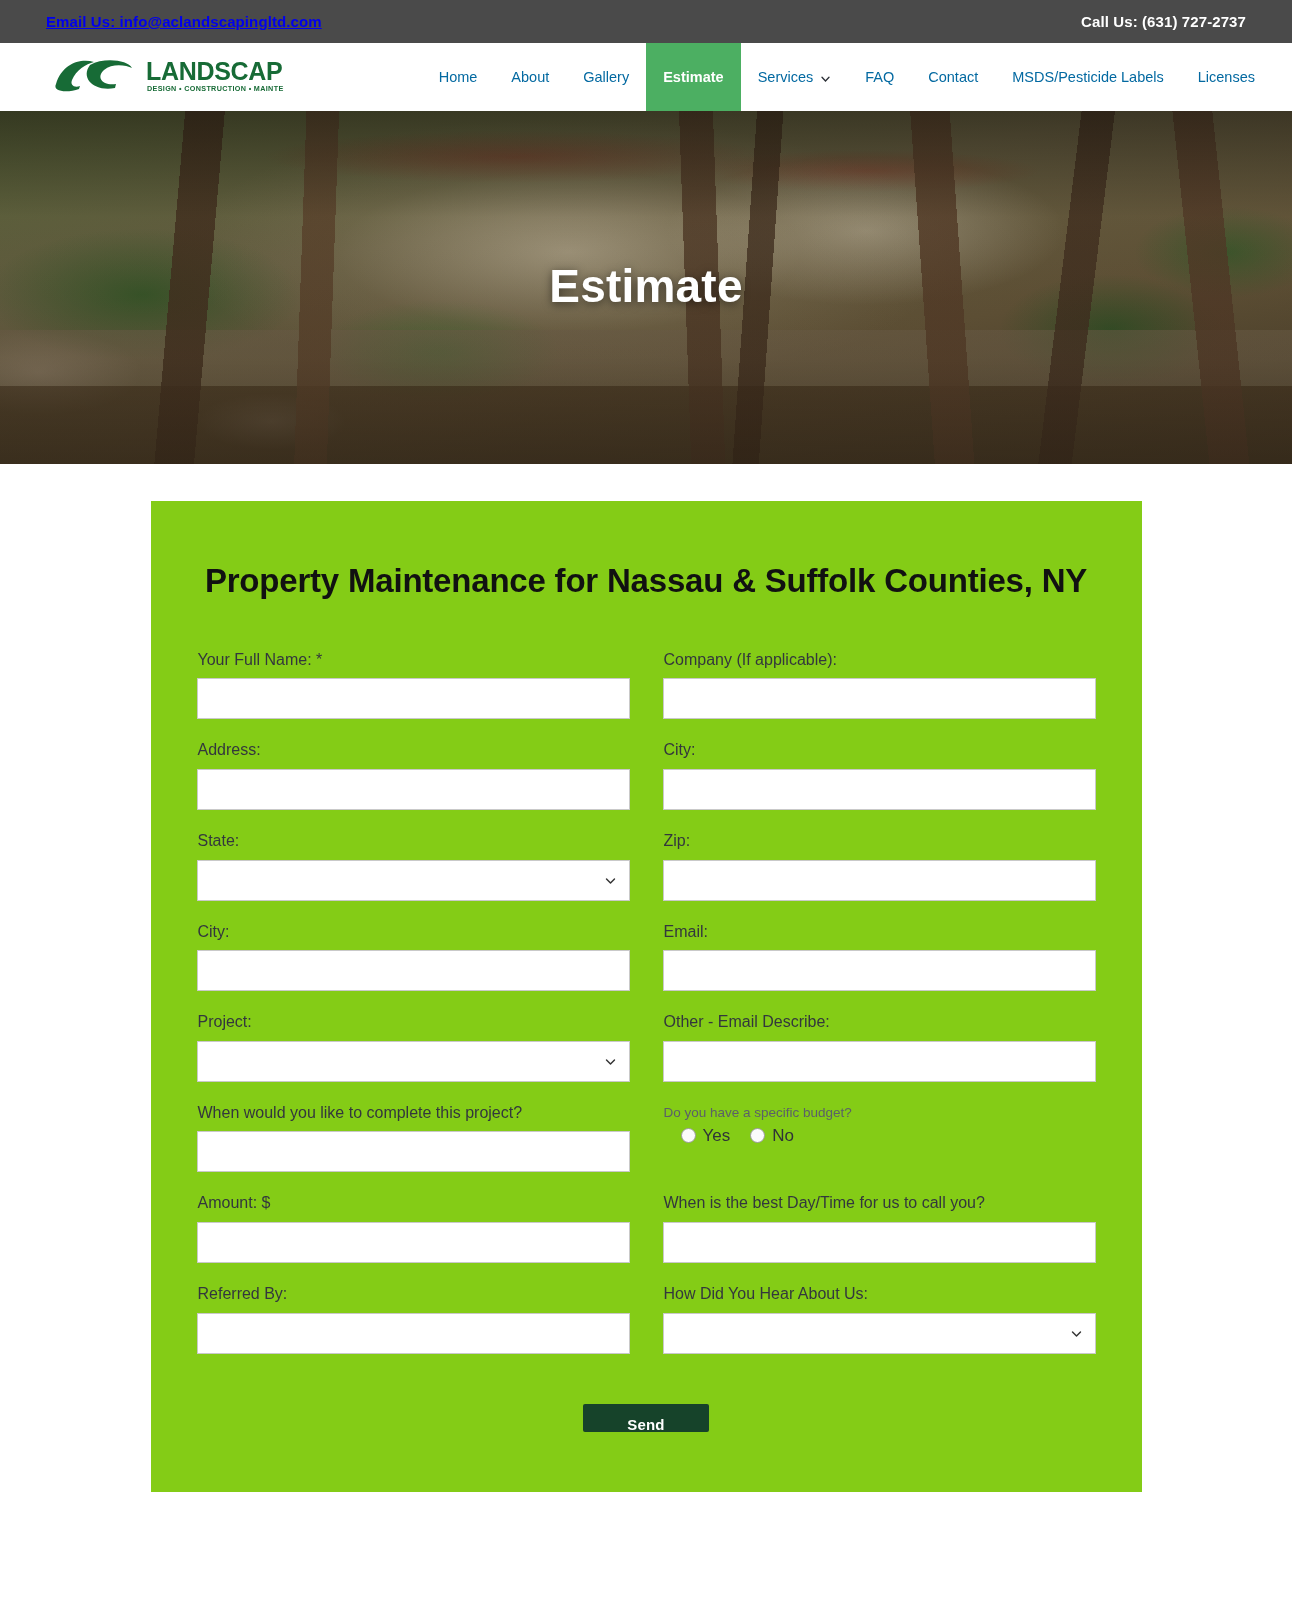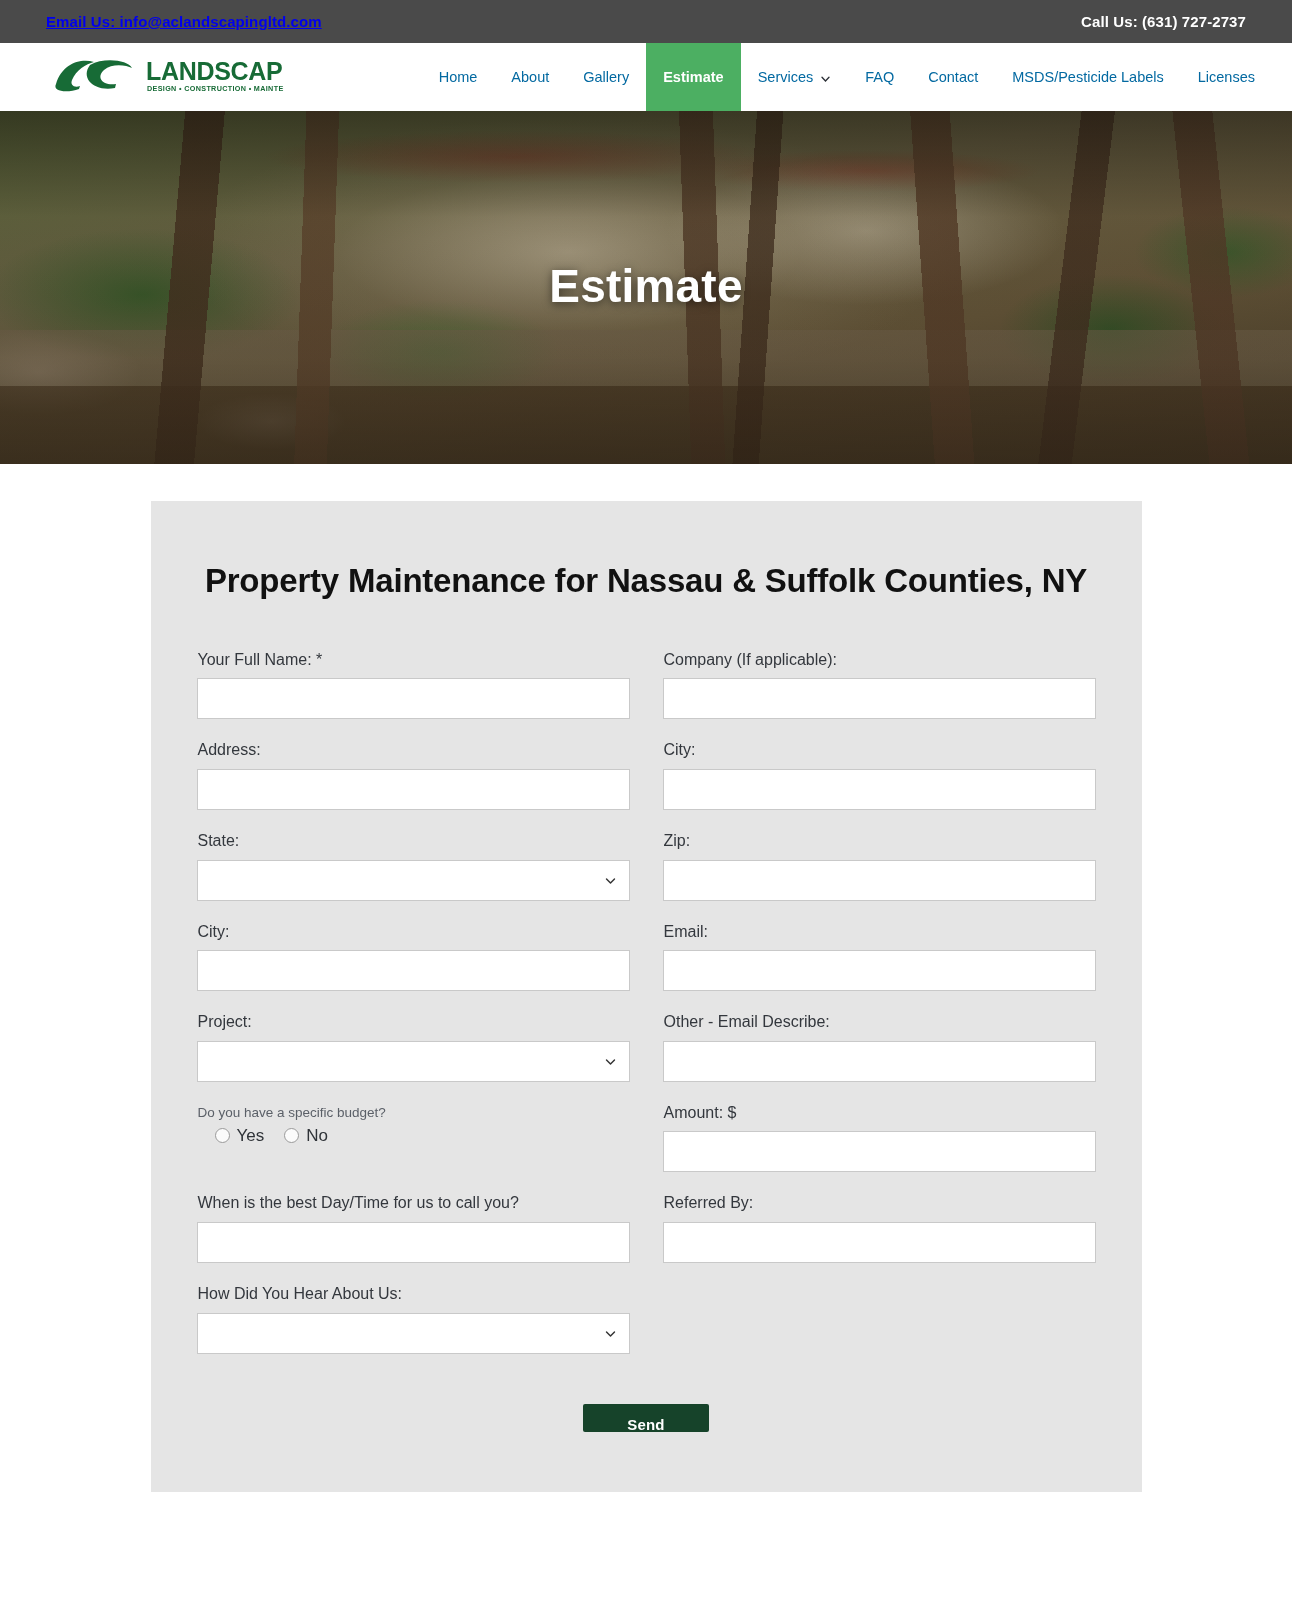--- a/index.html
+++ b/index.html
@@ -128,21 +128,21 @@
     font-weight:bold;
     letter-spacing:.2px;
     text-shadow:0 2px 10px rgba(0,0,0,.55);
   }
 
   
   .page-body{ background:#ffffff; padding:37px 0 60px 0; }
   .form-panel{
     width:991px;
     margin:0 auto;
-    background:#e5e5e5;
+    background:#84cc16;
     padding:58px 46px 60px 46px;
   }
   .form-heading{
     text-align:center;
     font-size:33px;
     font-weight:bold;
     line-height:1.33;
     color:#111111;
     margin:0 0 46px 0;
     letter-spacing:-.2px;
@@ -378,20 +378,24 @@
                 <path d="M2.5 4.5 L6.5 8.6 L10.5 4.5" fill="none" stroke="#333" stroke-width="1.4" stroke-linecap="round" stroke-linejoin="round"></path>
               </svg>
           </span>
         </div>
       </div>
       <div class="field">
         <label class="flabel">Other - Email Describe:</label>
         <input class="finput" type="text" placeholder="" style="">
       </div>
 
+      <div class="field">
+        <label class="flabel">When would you like to complete this project?</label>
+        <input class="finput" type="text" placeholder="" style="">
+      </div>
       <div class="field budget-block">
         <div class="budget-q">Do you have a specific budget?</div>
         <div class="radio-row">
           <label class="radio-opt">
             <span class="radio-dot"></span>
             <span class="radio-lbl">Yes</span>
           </label>
           <label class="radio-opt">
             <span class="radio-dot"></span>
             <span class="radio-lbl">No</span>

